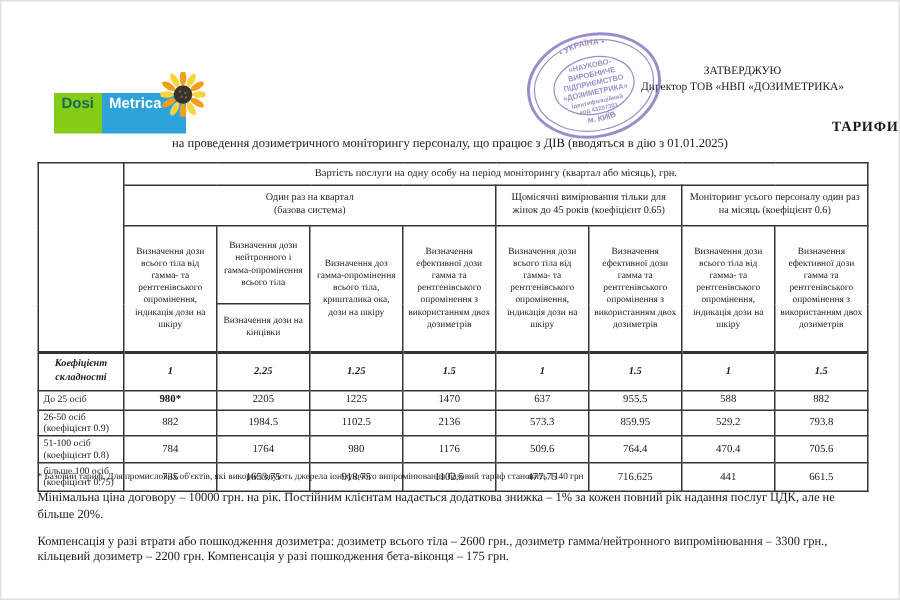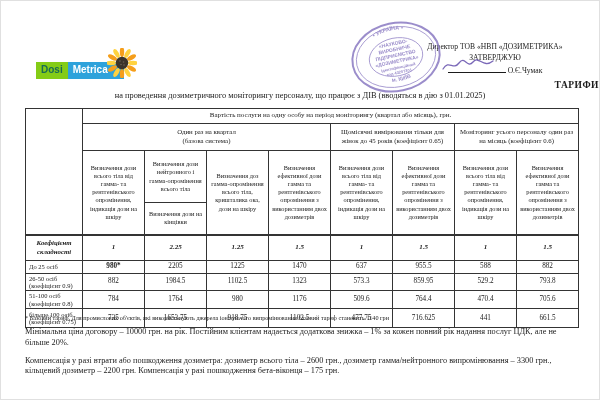--- a/index.html
+++ b/index.html
@@ -4,21 +4,21 @@
 <style>
   html,body{margin:0;padding:0;background:#888;}
   .page{
     position:relative;width:600px;height:400px;background:#ffffff;
     font-family:"Liberation Serif",serif;color:#1b1b1b;overflow:hidden;
     box-sizing:border-box;border:1px solid #e0e0e0;margin:0 auto;
   }
   
   .logo{position:absolute;left:35px;top:61px;display:flex;font-family:"Liberation Sans",sans-serif;font-weight:bold;font-size:10px;line-height:15px;}
   .logo-dosi{background:#84cc16;color:#186A53;padding:0 5px;}
-  .logo-metrica{background:#2EA2DB;color:#ffffff;padding:0 16px 2px 5px;}
+  .logo-metrica{background:#2EA2DB;color:#ffffff;padding:0 16px 12px 5px;}
   .sunflower{position:absolute;left:71px;top:-14px;}
   
   .approval{position:absolute;right:20px;top:40px;width:168px;text-align:center;font-size:7.6px;line-height:1.45;}
   .sig-row{position:relative;margin-top:2px;}
   .sig-underline{display:inline-block;width:58px;border-bottom:1px solid #1b1b1b;height:7px;margin-right:2px;}
   .signature-svg{position:absolute;left:30px;top:-8px;}
   .stamp{position:absolute;left:347px;top:18px;transform:rotate(-12deg);opacity:.85;}
   
   .doc-title{position:absolute;left:0;top:79px;width:100%;text-align:right;font-weight:bold;font-size:9.5px;letter-spacing:.5px;}
   .doc-subtitle{position:absolute;left:0;top:90px;width:100%;text-align:center;font-size:8.4px;}
@@ -66,28 +66,22 @@
         <circle cx="15" cy="15" r="6.2" fill="#3B332B"></circle>
         <circle cx="13" cy="13" r="0.8" fill="#6b6055"></circle>
           <circle cx="16.5" cy="14" r="0.8" fill="#6b6055"></circle>
         <circle cx="14" cy="16.5" r="0.8" fill="#6b6055"></circle>
           <circle cx="17" cy="17" r="0.8" fill="#6b6055"></circle>
       </g>
     </svg>
   </div>
 
   <div class="approval">
+    <div>ЗАТВЕРДЖУЮ</div>
     <div>Директор ТОВ «НВП «ДОЗИМЕТРИКА»</div>
-    <div>ЗАТВЕРДЖУЮ</div>
-    <div class="sig-row">
-      <svg class="signature-svg" width="55" height="16" viewBox="0 0 55 16">
-        <path d="M2 12 C8 2, 12 14, 18 6 S26 12, 32 5 S42 12, 52 4" fill="none" stroke="#7A68B8" stroke-width="1.3" stroke-linecap="round"></path>
-      </svg>
-      <span class="sig-underline"></span><span>О.Є.Чумак</span>
-    </div>
   </div>
 
   <svg class="stamp" width="96" height="76" viewBox="0 0 96 76">
     <ellipse cx="48" cy="38" rx="44" ry="34" fill="none" stroke="#8A7AC2" stroke-width="2"></ellipse>
     <ellipse cx="48" cy="38" rx="40" ry="30" fill="none" stroke="#8A7AC2" stroke-width="0.8"></ellipse>
     <ellipse cx="48" cy="38" rx="27" ry="19" fill="none" stroke="#8A7AC2" stroke-width="0.8"></ellipse>
     <defs>
       <path id="arcTop" d="M 12 38 A 36 27 0 0 1 84 38" fill="none"></path>
       <path id="arcBot" d="M 16 44 A 33 24 0 0 0 80 44" fill="none"></path>
     </defs>
@@ -168,21 +162,21 @@
         <td>637</td>
         <td>955.5</td>
         <td>588</td>
         <td>882</td>
       </tr>
       <tr class="data-row dr2">
         <td class="row-label">26-50 осіб (коефіцієнт 0.9)</td>
         <td>882</td>
         <td>1984.5</td>
         <td>1102.5</td>
-        <td>1323</td>
+        <td>2136</td>
         <td>573.3</td>
         <td>859.95</td>
         <td>529.2</td>
         <td>793.8</td>
       </tr>
       <tr class="data-row dr3">
         <td class="row-label">51-100 осіб (коефіцієнт 0.8)</td>
         <td>784</td>
         <td>1764</td>
         <td>980</td>

